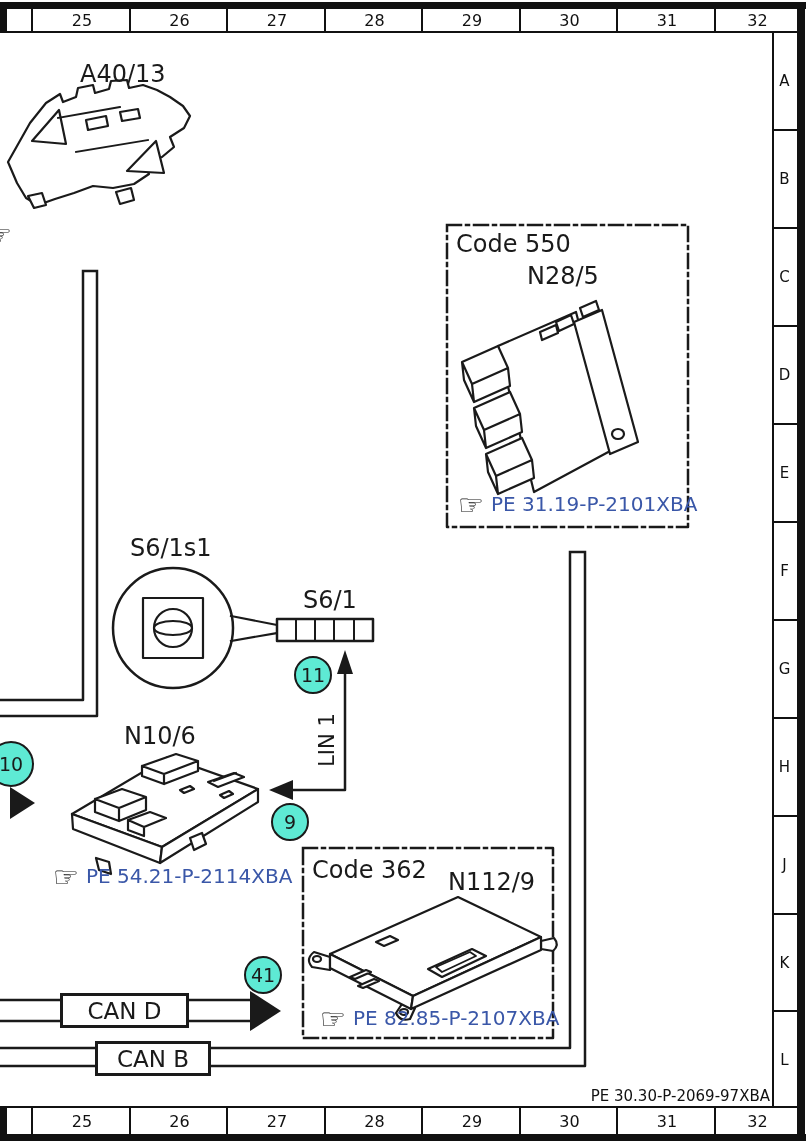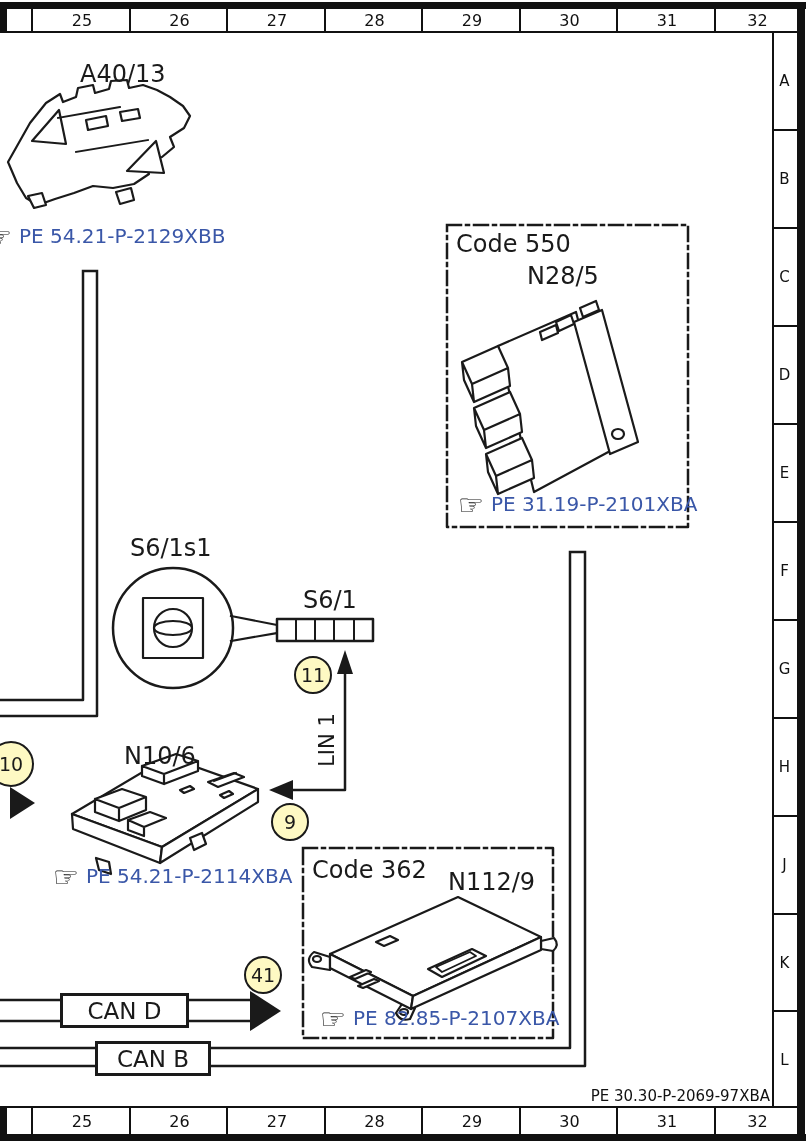--- a/index.html
+++ b/index.html
@@ -23,21 +23,21 @@
   .lbl{position:absolute;font-size:24px;color:#1a1a1a;white-space:nowrap;}
   .ref-row{position:absolute;display:flex;align-items:flex-end;gap:7px;white-space:nowrap;}
   .hand{font-size:29px;line-height:22px;color:#111;}
   .ref{font-size:20px;line-height:24px;color:#3a57a8;}
   .busbox{
     position:absolute;border:3px solid #1a1a1a;background:#fff;
     display:flex;align-items:center;justify-content:center;
     font-size:23px;color:#1a1a1a;
   }
   .callout{
-    position:absolute;border:2.5px solid #1a1a1a;border-radius:50%;background:#fef9c3;
+    position:absolute;border:2.5px solid #1a1a1a;border-radius:50%;background:#5eead4;
     display:flex;align-items:center;justify-content:center;
     font-size:19px;color:#1a1a1a;
   }
   .rot{transform:rotate(-90deg);transform-origin:center center;}
   .sheetref{position:absolute;font-size:15px;color:#111;text-align:right;white-space:nowrap;}
   svg{position:absolute;left:0;top:0;}
 </style>
 </head>
 <body>
 
@@ -229,34 +229,33 @@
   <div class="rowcell" style="top:913px;height:95px;">
       <span>K</span>
     </div>
   <div class="rowcell" style="top:1010px;height:96px;">
       <span>L</span>
     </div>
 
   <div class="lbl" style="left:80px;top:60px;">A40/13</div>
   <div class="ref-row" style="left:-14px;top:224px;">
     <span class="hand">☞</span>
-    <span class="ref">PE 54.21-P-2129XBB</span>
   </div>
 
   <div class="lbl" style="left:456px;top:230px;">Code 550</div>
   <div class="lbl" style="left:527px;top:262px;">N28/5</div>
   <div class="ref-row" style="left:458px;top:492px;">
     <span class="hand">☞</span>
     <span class="ref">PE 31.19-P-2101XBA</span>
   </div>
 
   <div class="lbl" style="left:130px;top:534px;">S6/1s1</div>
   <div class="lbl" style="left:303px;top:586px;">S6/1</div>
 
-  <div class="lbl" style="left:124px;top:742px;text-align:right;">N10/6</div>
+  <div class="lbl" style="left:124px;top:722px;text-align:right;">N10/6</div>
   <div class="ref-row" style="left:53px;top:864px;">
     <span class="hand">☞</span>
     <span class="ref">PE 54.21-P-2114XBA</span>
   </div>
 
   <div class="lbl" style="left:312px;top:856px;">Code 362</div>
   <div class="lbl" style="left:448px;top:868px;">N112/9</div>
   <div class="ref-row" style="left:320px;top:1006px;">
     <span class="hand">☞</span>
     <span class="ref">PE 82.85-P-2107XBA</span>

